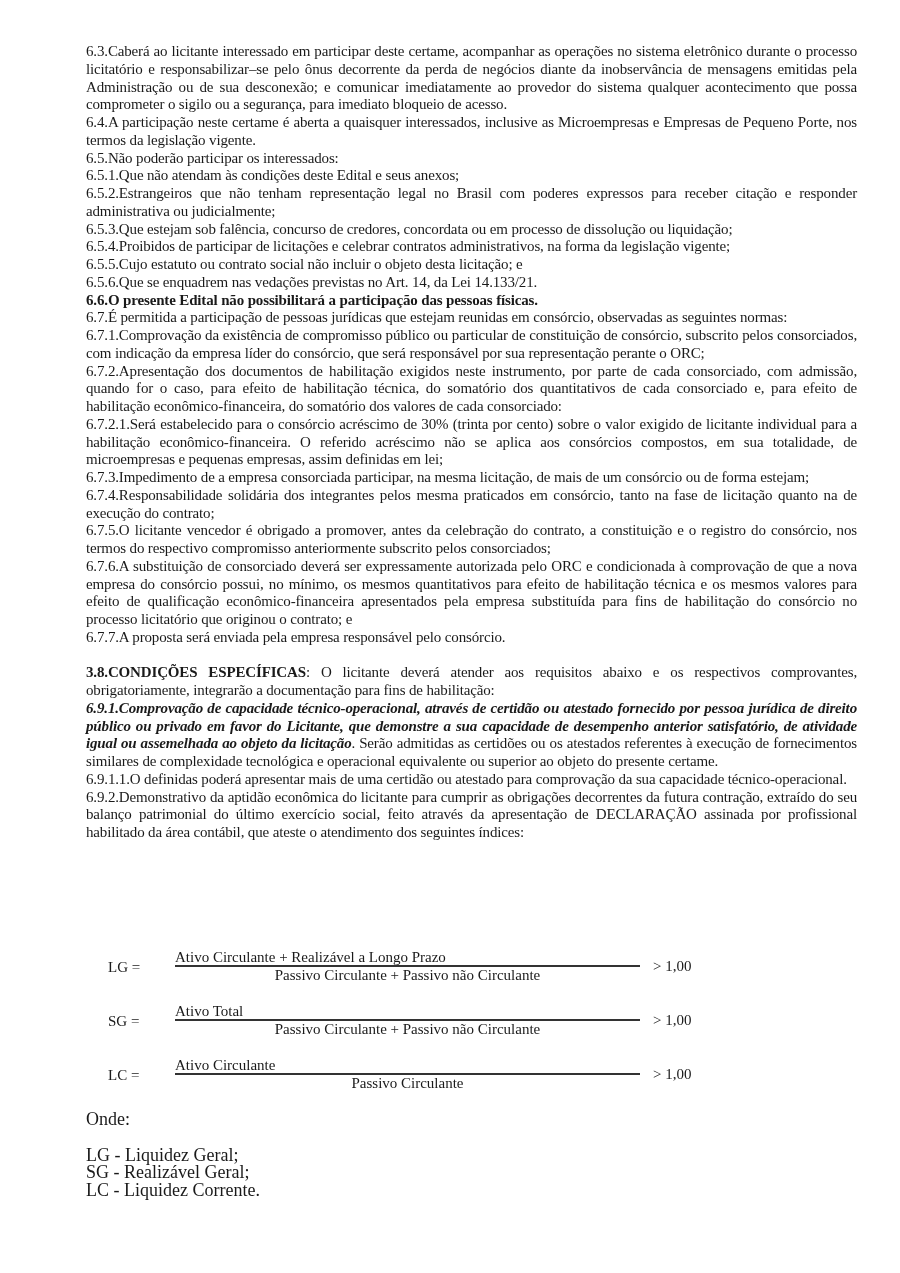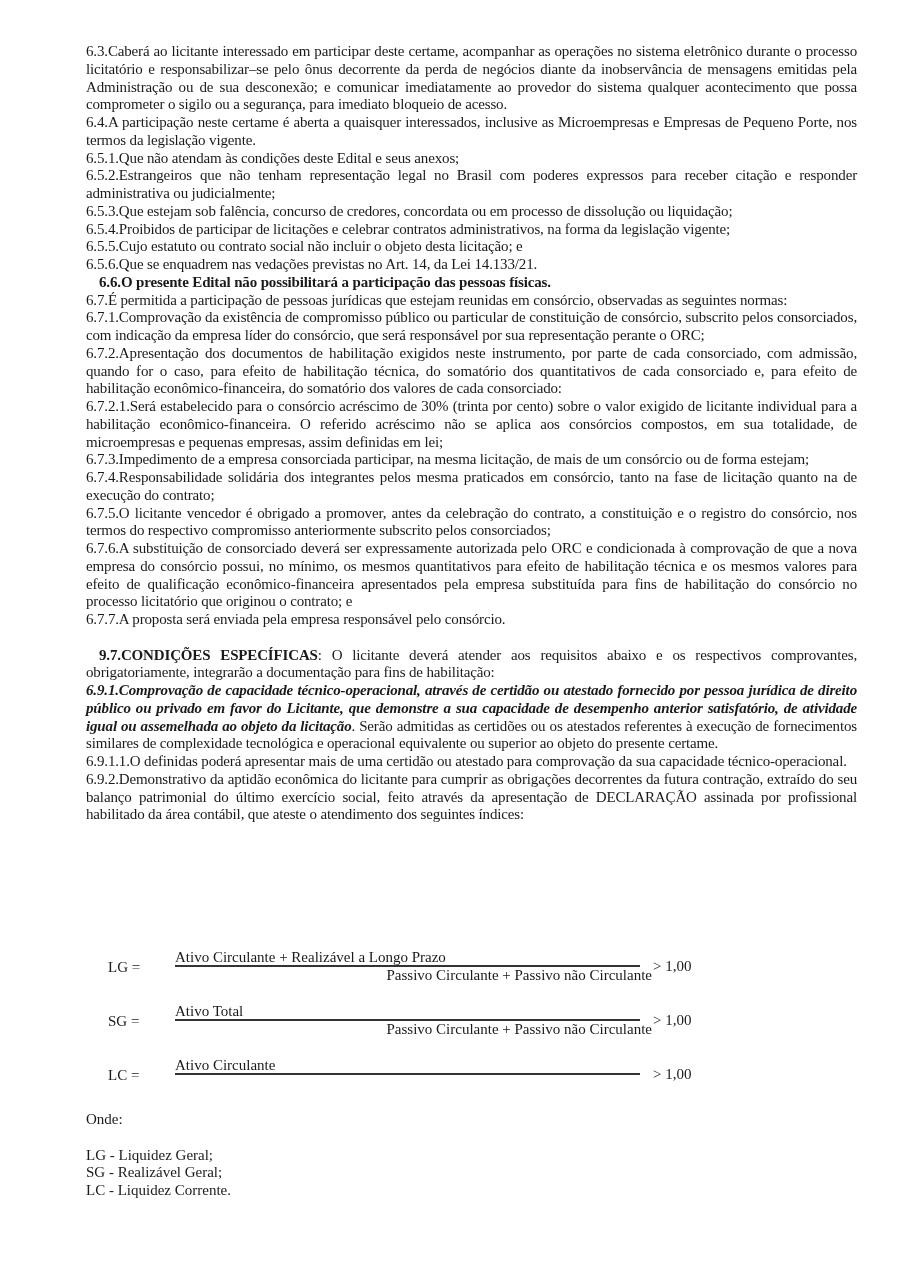--- a/index.html
+++ b/index.html
@@ -1,56 +1,57 @@
 <!DOCTYPE html>
 <html><head>
 <meta charset="utf-8">
 <style>
   html, body { margin:0; padding:0; background:#ffffff; }
   body { width:900px; height:1273px; position:relative; overflow:hidden;
          font-family:"Liberation Serif", "DejaVu Serif", serif; color:#1a1a1a; }
   .page { position:absolute; left:86px; top:43px; width:771px;
           font-size:15px; line-height:17.75px; letter-spacing:-0.15px; }
   .p { text-align:justify; margin:0; }
-  .b { font-weight:bold;margin-left:13px; }
+  .b { font-weight:bold; }
   .bui { font-weight:bold; font-style:italic; }
   .gap { height:17.75px; }
   .formulas { position:absolute; left:86px; top:949px; width:640px; font-size:15px; }
   .f { position:relative; height:54px; }
   .f .lbl { position:absolute; left:22px; top:10px; }
   .f .num { position:absolute; left:89px; width:465px; top:0px; text-align:left; }
   .f .bar { position:absolute; left:89px; width:465px; top:16px; height:1.5px; background:#333; }
-  .f .den { position:absolute; left:101px; width:465px; top:18px; text-align:right; }
+  .f .den { position:absolute; left:89px; width:465px; top:18px; text-align:center; }
   .f .cmp { position:absolute; left:567px; top:9px; }
-  .legend { position:absolute; left:86px; top:1111px; font-size:15px; line-height:17.75px; }
+  .legend { position:absolute; left:86px; top:1111px; font-size:18px; line-height:17.75px; }
 </style>
 </head>
 <body>
 
 <div class="page">
   <p class="p">6.3.Caberá ao licitante interessado em participar deste certame, acompanhar as operações no sistema eletrônico durante o processo licitatório e responsabilizar–se pelo ônus decorrente da perda de negócios diante da inobservância de mensagens emitidas pela Administração ou de sua desconexão; e comunicar imediatamente ao provedor do sistema qualquer acontecimento que possa comprometer o sigilo ou a segurança, para imediato bloqueio de acesso.</p>
   <p class="p">6.4.A participação neste certame é aberta a quaisquer interessados, inclusive as Microempresas e Empresas de Pequeno Porte, nos termos da legislação vigente.</p>
+  <p class="p">6.5.Não poderão participar os interessados:</p>
   <p class="p">6.5.1.Que não atendam às condições deste Edital e seus anexos;</p>
   <p class="p">6.5.2.Estrangeiros que não tenham representação legal no Brasil com poderes expressos para receber citação e responder administrativa ou judicialmente;</p>
   <p class="p">6.5.3.Que estejam sob falência, concurso de credores, concordata ou em processo de dissolução ou liquidação;</p>
   <p class="p">6.5.4.Proibidos de participar de licitações e celebrar contratos administrativos, na forma da legislação vigente;</p>
   <p class="p">6.5.5.Cujo estatuto ou contrato social não incluir o objeto desta licitação; e</p>
   <p class="p">6.5.6.Que se enquadrem nas vedações previstas no Art. 14, da Lei 14.133/21.</p>
   <p class="p b">6.6.O presente Edital não possibilitará a participação das pessoas físicas.</p>
   <p class="p">6.7.É permitida a participação de pessoas jurídicas que estejam reunidas em consórcio, observadas as seguintes normas:</p>
   <p class="p">6.7.1.Comprovação da existência de compromisso público ou particular de constituição de consórcio, subscrito pelos consorciados, com indicação da empresa líder do consórcio, que será responsável por sua representação perante o ORC;</p>
   <p class="p">6.7.2.Apresentação dos documentos de habilitação exigidos neste instrumento, por parte de cada consorciado, com admissão, quando for o caso, para efeito de habilitação técnica, do somatório dos quantitativos de cada consorciado e, para efeito de habilitação econômico-financeira, do somatório dos valores de cada consorciado:</p>
   <p class="p">6.7.2.1.Será estabelecido para o consórcio acréscimo de 30% (trinta por cento) sobre o valor exigido de licitante individual para a habilitação econômico-financeira. O referido acréscimo não se aplica aos consórcios compostos, em sua totalidade, de microempresas e pequenas empresas, assim definidas em lei;</p>
   <p class="p">6.7.3.Impedimento de a empresa consorciada participar, na mesma licitação, de mais de um consórcio ou de forma estejam;</p>
   <p class="p">6.7.4.Responsabilidade solidária dos integrantes pelos mesma praticados em consórcio, tanto na fase de licitação quanto na de execução do contrato;</p>
   <p class="p">6.7.5.O licitante vencedor é obrigado a promover, antes da celebração do contrato, a constituição e o registro do consórcio, nos termos do respectivo compromisso anteriormente subscrito pelos consorciados;</p>
   <p class="p">6.7.6.A substituição de consorciado deverá ser expressamente autorizada pelo ORC e condicionada à comprovação de que a nova empresa do consórcio possui, no mínimo, os mesmos quantitativos para efeito de habilitação técnica e os mesmos valores para efeito de qualificação econômico-financeira apresentados pela empresa substituída para fins de habilitação do consórcio no processo licitatório que originou o contrato; e</p>
   <p class="p">6.7.7.A proposta será enviada pela empresa responsável pelo consórcio.</p>
   <div class="gap"></div>
-  <p class="p"><span class="b">9.7.CONDIÇÕES ESPECÍFICAS</span><span>: O licitante deverá atender aos requisitos abaixo e os respectivos comprovantes, obrigatoriamente, integrarão a documentação para fins de habilitação:</span></p>
+  <p class="p"><span class="b">3.8.CONDIÇÕES ESPECÍFICAS</span><span>: O licitante deverá atender aos requisitos abaixo e os respectivos comprovantes, obrigatoriamente, integrarão a documentação para fins de habilitação:</span></p>
   <p class="p"><span class="bui">6.9.1.Comprovação de capacidade técnico-operacional, através de certidão ou atestado fornecido por pessoa jurídica de direito público ou privado em favor do Licitante, que demonstre a sua capacidade de desempenho anterior satisfatório, de atividade igual ou assemelhada ao objeto da licitação</span><span>. Serão admitidas as certidões ou os atestados referentes à execução de fornecimentos similares de complexidade tecnológica e operacional equivalente ou superior ao objeto do presente certame.</span></p>
   <p class="p">6.9.1.1.O definidas poderá apresentar mais de uma certidão ou atestado para comprovação da sua capacidade técnico-operacional.</p>
   <p class="p">6.9.2.Demonstrativo da aptidão econômica do licitante para cumprir as obrigações decorrentes da futura contração, extraído do seu balanço patrimonial do último exercício social, feito através da apresentação de DECLARAÇÃO assinada por profissional habilitado da área contábil, que ateste o atendimento dos seguintes índices:</p>
 </div>
 
 <div class="formulas">
   <div class="f">
     <span class="lbl">LG =</span>
     <span class="num">Ativo Circulante + Realizável a Longo Prazo</span>
     <span class="bar"></span>
@@ -61,20 +62,21 @@
     <span class="lbl">SG =</span>
     <span class="num">Ativo Total</span>
     <span class="bar"></span>
     <span class="den">Passivo Circulante + Passivo não Circulante</span>
     <span class="cmp">&gt; 1,00</span>
   </div>
   <div class="f">
     <span class="lbl">LC =</span>
     <span class="num">Ativo Circulante</span>
     <span class="bar"></span>
+    <span class="den">Passivo Circulante</span>
     <span class="cmp">&gt; 1,00</span>
   </div>
 </div>
 
 <div class="legend">
   <div>Onde:</div>
   <div style="height:17.75px"></div>
   <div>LG - Liquidez Geral;</div>
   <div>SG - Realizável Geral;</div>
   <div>LC - Liquidez Corrente.</div>

